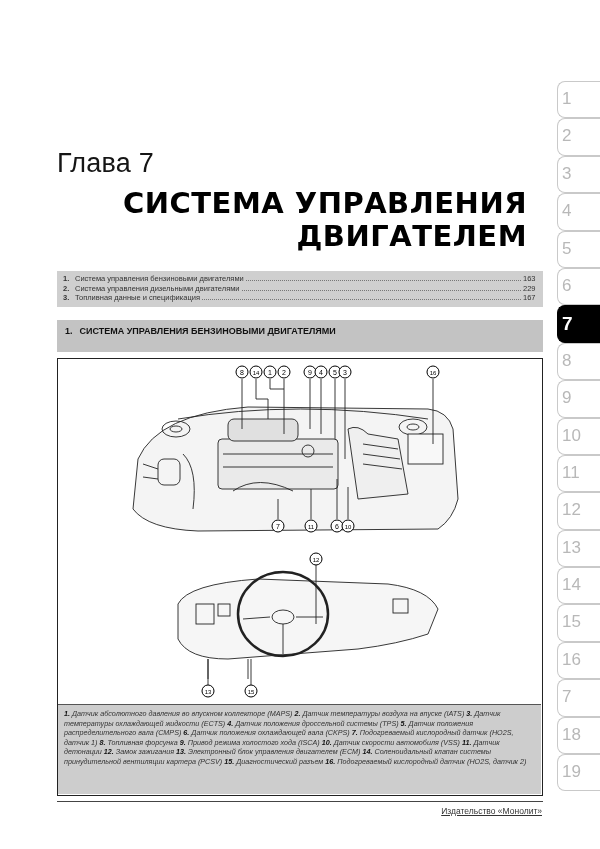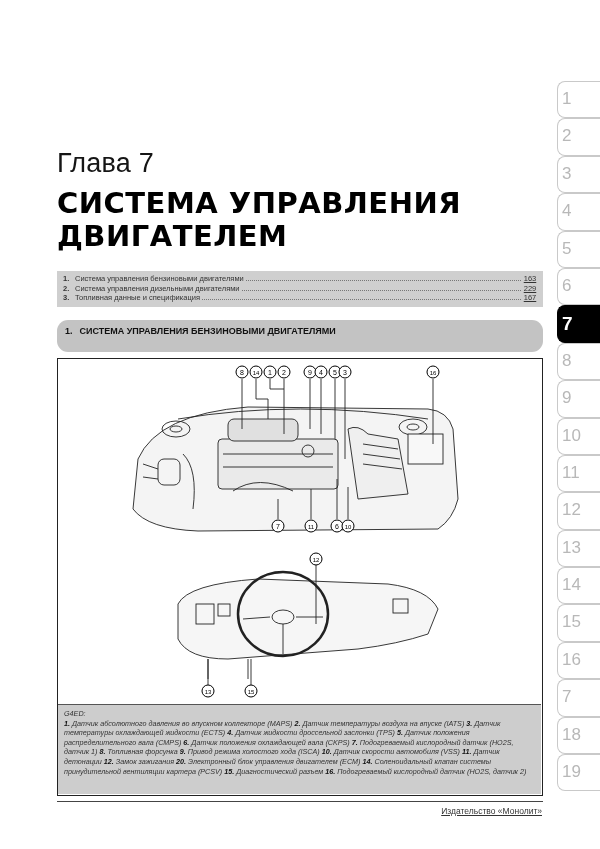--- a/index.html
+++ b/index.html
@@ -7,35 +7,35 @@
     width: 600px; height: 849px; position: relative; overflow: hidden;
     background: #ffffff; font-family: "Liberation Sans", sans-serif; color: #111;
   }
   .chapter-label {
     position: absolute; left: 57px; top: 128px;
     font-size: 27px; font-weight: normal; color: #151515; letter-spacing: 0.2px; margin-top: 20px;
   }
   .chapter-title {
     position: absolute; left: 57px; top: 187px; width: 470px;
     font-size: 29px; font-weight: 900; line-height: 33px; letter-spacing: 0.5px;
-    font-family: "DejaVu Sans", sans-serif; color: #000;
+    font-family: "DejaVu Sans", sans-serif; color: #000; text-align: right;
   }
   .toc {
     position: absolute; left: 57px; top: 271px; width: 486px; height: 36px;
     background: #cfcfcf; padding: 3px 6px; box-sizing: border-box;
   }
   .toc-row { display: flex; align-items: baseline; font-size: 7.5px; line-height: 9.5px; color: #333; }
   .toc-num { font-weight: bold; width: 12px; }
   .toc-text { white-space: nowrap; }
   .toc-dots { flex: 1; border-bottom: 1px dotted #777; margin: 0 2px 2px 2px; }
-  .toc-page { width: 14px; text-align: center; text-decoration: underline; }
+  .toc-page { width: 14px; text-align: left; }
   .section-bar {
     position: absolute; left: 57px; top: 320px; width: 486px; height: 32px;
     background: #c3c3c3; box-sizing: border-box; padding: 6px 8px;
-    font-size: 9px; font-weight: bold; color: #111; border-radius: 11px;
+    font-size: 9px; font-weight: bold; color: #111;
   }
   .section-bar .num { margin-right: 7px; }
   .figure-box {
     position: absolute; left: 57px; top: 358px; width: 486px; height: 438px;
     border: 1.5px solid #222; box-sizing: border-box; background: #fff;
   }
   .diagram-area { position: absolute; left: 0; top: 0; width: 483px; height: 345px; }
   .caption {
     position: absolute; left: 0; top: 345px; width: 483px; height: 90px;
     background: #cdcdcd; border-top: 1px solid #555; box-sizing: border-box;
@@ -180,34 +180,33 @@
         <text x="253" y="169.5" font-size="6">11</text>
         <text x="279" y="169.5">6</text>
         <text x="290" y="169.5" font-size="6">10</text>
         <text x="258" y="202.5" font-size="6">12</text>
         <text x="150" y="334.5" font-size="6">13</text>
         <text x="193" y="334.5" font-size="6">15</text>
       </g>
     </svg>
   </div>
   <div class="caption">
-    <span class="model">G4ED:</span>
     <span><b>1.</b> <span>Датчик абсолютного давления во впускном коллекторе (MAPS)</span></span>
     <span><b>2.</b> <span>Датчик температуры воздуха на впуске (IATS)</span></span>
     <span><b>3.</b> <span>Датчик температуры охлаждающей жидкости (ECTS)</span></span>
-    <span><b>4.</b> <span>Датчик жидкости дроссельной заслонки (TPS)</span></span>
+    <span><b>4.</b> <span>Датчик положения дроссельной системы (TPS)</span></span>
     <span><b>5.</b> <span>Датчик положения распределительного вала (CMPS)</span></span>
     <span><b>6.</b> <span>Датчик положения охлаждающей вала (CKPS)</span></span>
     <span><b>7.</b> <span>Подогреваемый кислородный датчик (HO2S, датчик 1)</span></span>
     <span><b>8.</b> <span>Топливная форсунка</span></span>
     <span><b>9.</b> <span>Привод режима холостого хода (ISCA)</span></span>
     <span><b>10.</b> <span>Датчик скорости автомобиля (VSS)</span></span>
     <span><b>11.</b> <span>Датчик детонации</span></span>
     <span><b>12.</b> <span>Замок зажигания</span></span>
-    <span><b>20.</b> <span>Электронный блок управления двигателем (ECM)</span></span>
+    <span><b>13.</b> <span>Электронный блок управления двигателем (ECM)</span></span>
     <span><b>14.</b> <span>Соленоидальный клапан системы принудительной вентиляции картера (PCSV)</span></span>
     <span><b>15.</b> <span>Диагностический разъем</span></span>
     <span><b>16.</b> <span>Подогреваемый кислородный датчик (HO2S, датчик 2)</span></span>
   </div>
 </div>
 
 <div class="footer-rule"></div>
 <div class="publisher">Издательство «Монолит»</div>
 
 <div class="tabs">

